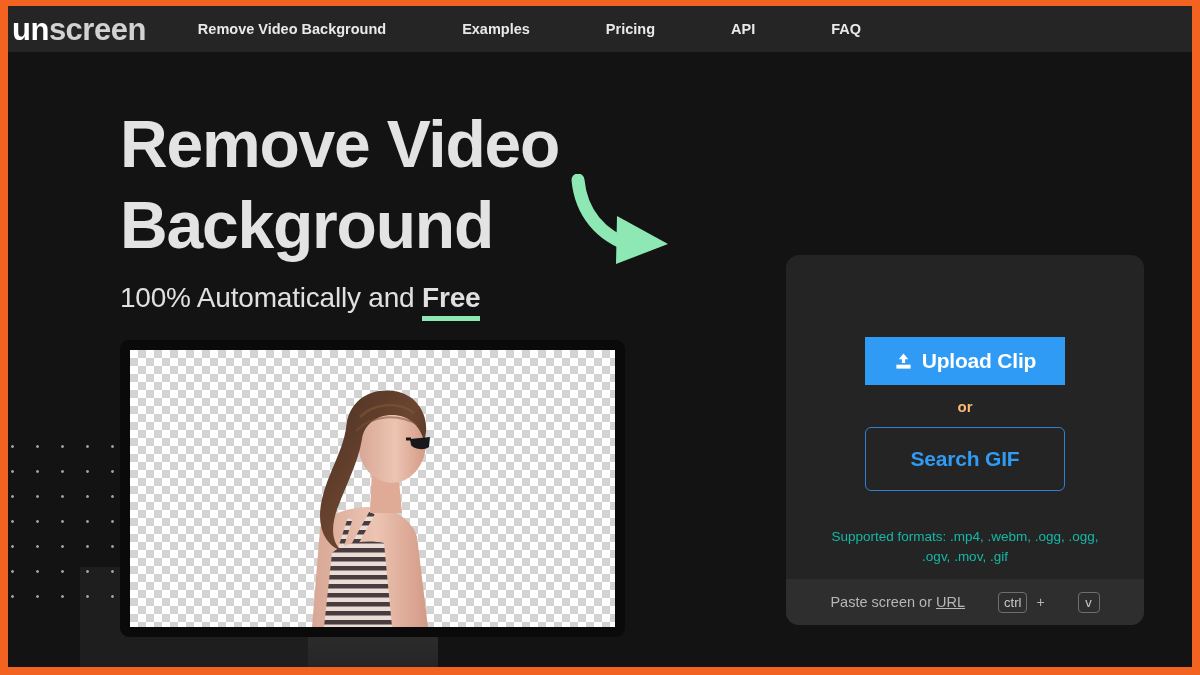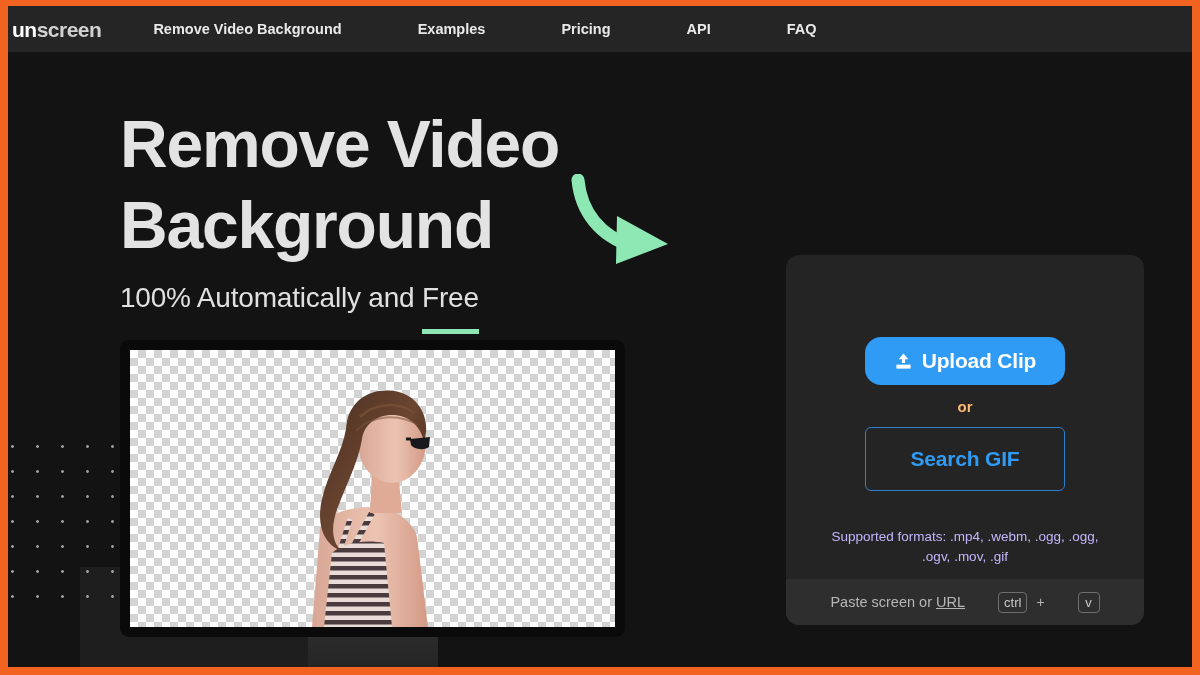--- a/index.html
+++ b/index.html
@@ -37,21 +37,21 @@
     width: 100%;
     height: 46px;
     background: #252525;
     display: flex;
     align-items: center;
     z-index: 30;
   }
 
   .logo {
     margin-left: 4px;
-    font-size: 21px;
+    font-size: 31px;
     font-weight: 700;
     letter-spacing: -0.5px;
     line-height: 1;
     white-space: nowrap;
     user-select: none;
   }
   .logo .logo-un { color: #ffffff; }
   .logo .logo-screen { color: #d2d2d2; }
 
   .nav {
@@ -119,23 +119,23 @@
   }
   .hero-sub {
     margin-top: 17px;
     color: #e0e0e0;
     font-size: 28px;
     font-weight: 400;
     letter-spacing: -0.2px;
     white-space: nowrap;
   }
   .hero-sub .free {
-    font-weight: 400;
+    font-weight: 700;
     border-bottom: 5px solid #8de8b4;
-    padding-bottom: 16px;
+    padding-bottom: 3px;
   }
 
   
   .green-arrow {
     position: absolute;
     left: 562px;
     top: 122px;
     width: 115px;
     height: 95px;
     z-index: 6;
@@ -219,21 +219,21 @@
   .upload-btn {
     display: flex;
     align-items: center;
     justify-content: center;
     gap: 9px;
     width: 200px;
     height: 48px;
     margin: 0 auto;
     background: #2f9bf4;
     border: none;
-    border-radius: 16px;
+    border-radius: 0;
     color: #ffffff;
     font-family: inherit;
     font-size: 21px;
     font-weight: 700;
     letter-spacing: -0.2px;
     cursor: pointer;
   }
   .upload-btn svg { display: block; }
 
   .or-text {
@@ -256,21 +256,21 @@
     color: #2f9bf4;
     font-family: inherit;
     font-size: 21px;
     font-weight: 700;
     letter-spacing: -0.2px;
     cursor: pointer;
   }
 
   .formats {
     margin-top: 36px;
-    color: #c4b5fd;
+    color: #14b8a6;
     font-size: 13.5px;
     line-height: 1.5;
     padding: 0 6px;
   }
 
   .paste-bar {
     height: 46px;
     background: #2e2e2e;
     border-radius: 0 0 13px 13px;
     display: flex;

